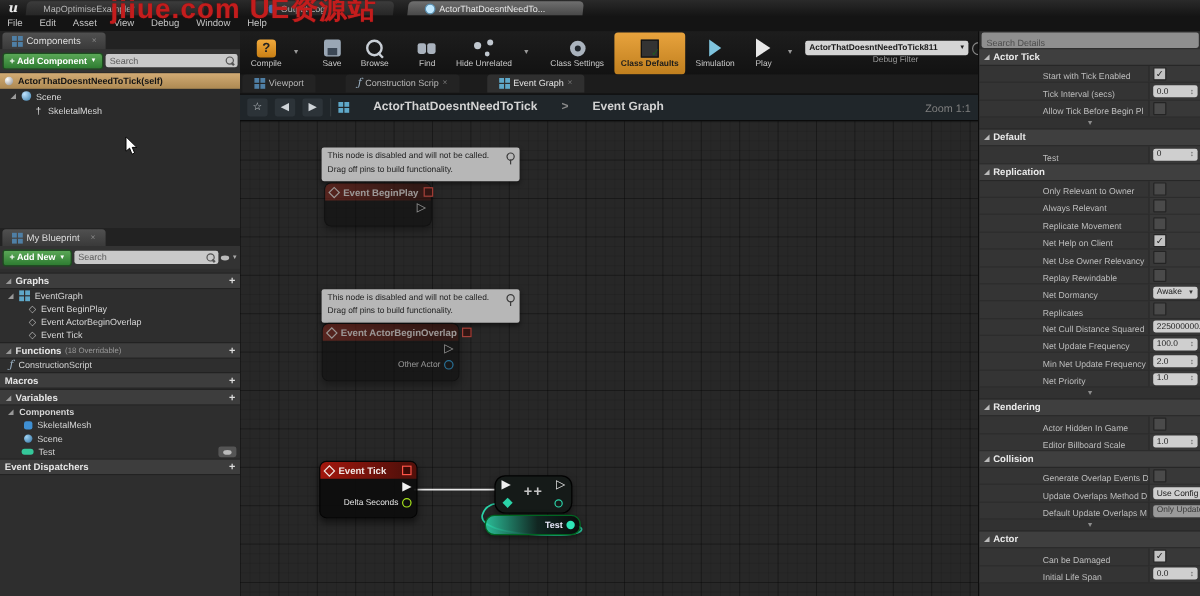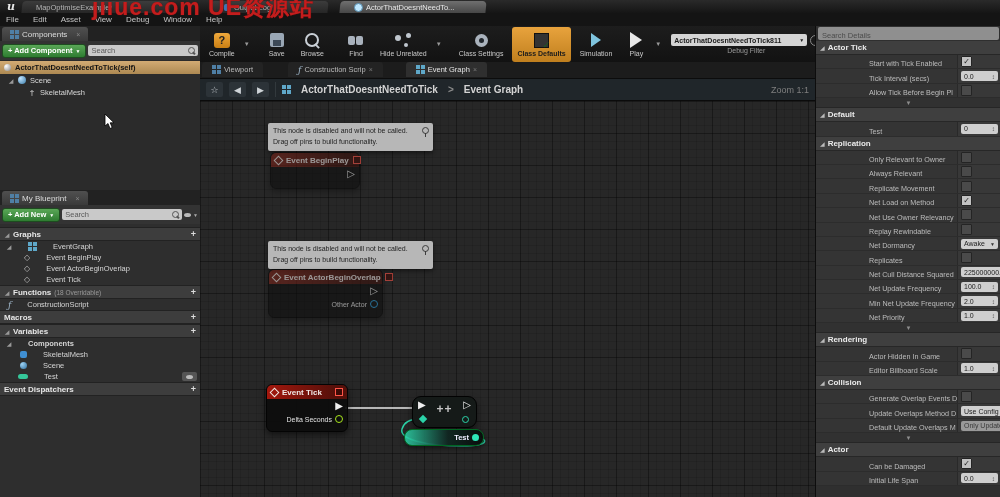--- a/index.html
+++ b/index.html
@@ -32,21 +32,21 @@
   .mag:after{content:"";position:absolute;width:1.5px;height:3px;background:#555;left:4px;top:4px;transform:rotate(-45deg);}
   .selrow{height:13px;margin-top:1px;background:linear-gradient(180deg,#d2ab74,#ad8952);color:#141414;font-size:7.5px;display:flex;align-items:center;gap:4px;padding-left:4px;font-weight:bold;}
   .sphere{width:7px;height:7px;border-radius:50%;background:radial-gradient(circle at 30% 30%,#fff,#888);flex:none;}
   .trow{height:12px;display:flex;align-items:center;gap:4px;font-size:7.5px;color:#d8d8d8;}
   .arr{color:#999;font-size:6px;width:6px;text-align:center;}
   .cicon{width:8px;height:8px;border-radius:50%;flex:none;}
   .skel{color:#e8e8e8;font-size:8px;width:8px;text-align:center;}
   .sec-h{height:12px;background:#3d3d3d;border-top:1px solid #222;border-bottom:1px solid #222;display:flex;align-items:center;font-size:8px;font-weight:bold;color:#e6e6e6;padding:0 4px;gap:3px;}
   .sec-h .plus{margin-left:auto;color:#ddd;font-weight:bold;font-size:9px;}
   .sec-h .badge{font-weight:normal;color:#999;font-size:6.5px;}
-  .bprow{height:11px;display:flex;align-items:center;gap:16px;font-size:7.5px;color:#d5d5d5;}
+  .bprow{height:11px;display:flex;align-items:center;gap:4px;font-size:7.5px;color:#d5d5d5;}
   .dia{color:#b5b5b5;font-size:8px;}
   .gicon{display:inline-grid;grid-template-columns:4px 4px;grid-gap:1px;}
   .gicon i{width:4px;height:4px;background:#5fa8c9;}
   .fx{color:#9fb6c9;font-style:italic;font-family:"DejaVu Serif",serif;font-size:9px;}
   .pill{width:10px;height:5px;border-radius:3px;background:#35c79a;flex:none;}
   .eyebtn{margin-left:auto;margin-right:3px;width:15px;height:9px;background:#555;border-radius:2px;display:flex;align-items:center;justify-content:center;}
   .eyeshape{width:7px;height:4px;border-radius:50%;background:#bbb;}
   .cursor{position:absolute;left:104px;top:88px;z-index:40;}
   
   .center-col{position:absolute;left:200px;top:26px;width:615px;height:471px;display:flex;flex-direction:column;background:#161616;}
@@ -76,21 +76,21 @@
   .dbgdrop{width:130px;height:12px;background:#d4d4d4;border-radius:2px;color:#1a1a1a;font-size:7px;font-weight:bold;display:flex;align-items:center;justify-content:space-between;padding:0 3px;}
   .dbgmag{width:9px;height:9px;border:1.5px solid #888;border-radius:50%;}
   .dbglabel{font-size:7px;color:#9a9a9a;}
   .gtabs{height:16px;background:#1c1c1c;display:flex;align-items:flex-start;gap:1px;padding-left:2px;border-bottom:1px solid #0c0c0c;}
   .gtab{height:15px;display:flex;align-items:center;gap:3px;padding:0 10px;font-size:7.5px;color:#b9b9b9;background:#232323;border-radius:3px 3px 0 0;}
   .gtab.active{background:#2f2f2f;color:#e4e4e4;}
   .vpicon{display:inline-grid;grid-template-columns:4px 4px;grid-gap:1px;}
   .vpicon i{width:4px;height:4px;background:#4f7fa5;}
   .breadcrumb{height:21px;background:#20262a;display:flex;align-items:center;gap:6px;padding:0 6px;border-bottom:1px solid #0b0b0b;}
   .navbtn{width:17px;height:15px;background:#2c3338;border-radius:2px;display:flex;align-items:center;justify-content:center;color:#cfd4d8;font-size:9px;}
-  .bc-title{font-size:10px;font-weight:bold;color:#d3d3d3;display:flex;gap:10px;align-items:center;}
+  .bc-title{font-size:10px;font-weight:bold;color:#d3d3d3;display:flex;gap:20px;align-items:center;}
   .bc-sep{color:#8a8a8a;}
   .zoomlbl{margin-left:auto;font-size:9px;color:#7f7f7f;}
   
   .canvas{position:relative;flex:1;overflow:hidden;background-color:#272727;
     background-image:
       linear-gradient(rgba(0,0,0,.28) 1px,transparent 1px),
       linear-gradient(90deg,rgba(0,0,0,.28) 1px,transparent 1px),
       linear-gradient(rgba(0,0,0,.10) 1px,transparent 1px),
       linear-gradient(90deg,rgba(0,0,0,.10) 1px,transparent 1px);
     background-size:32px 32px,32px 32px,8px 8px,8px 8px;}
@@ -575,21 +575,21 @@
             <div class="cb"></div>
           </div>
         </div>
         <div class="d-row">
           <div class="d-label">Replicate Movement</div>
           <div class="d-value">
             <div class="cb"></div>
           </div>
         </div>
         <div class="d-row">
-          <div class="d-label">Net Load on Method</div>
+          <div class="d-label">Net Help on Client</div>
           <div class="d-value">
             <div class="cb on">✓</div>
           </div>
         </div>
         <div class="d-row">
           <div class="d-label">Net Use Owner Relevancy</div>
           <div class="d-value">
             <div class="cb"></div>
           </div>
         </div>

